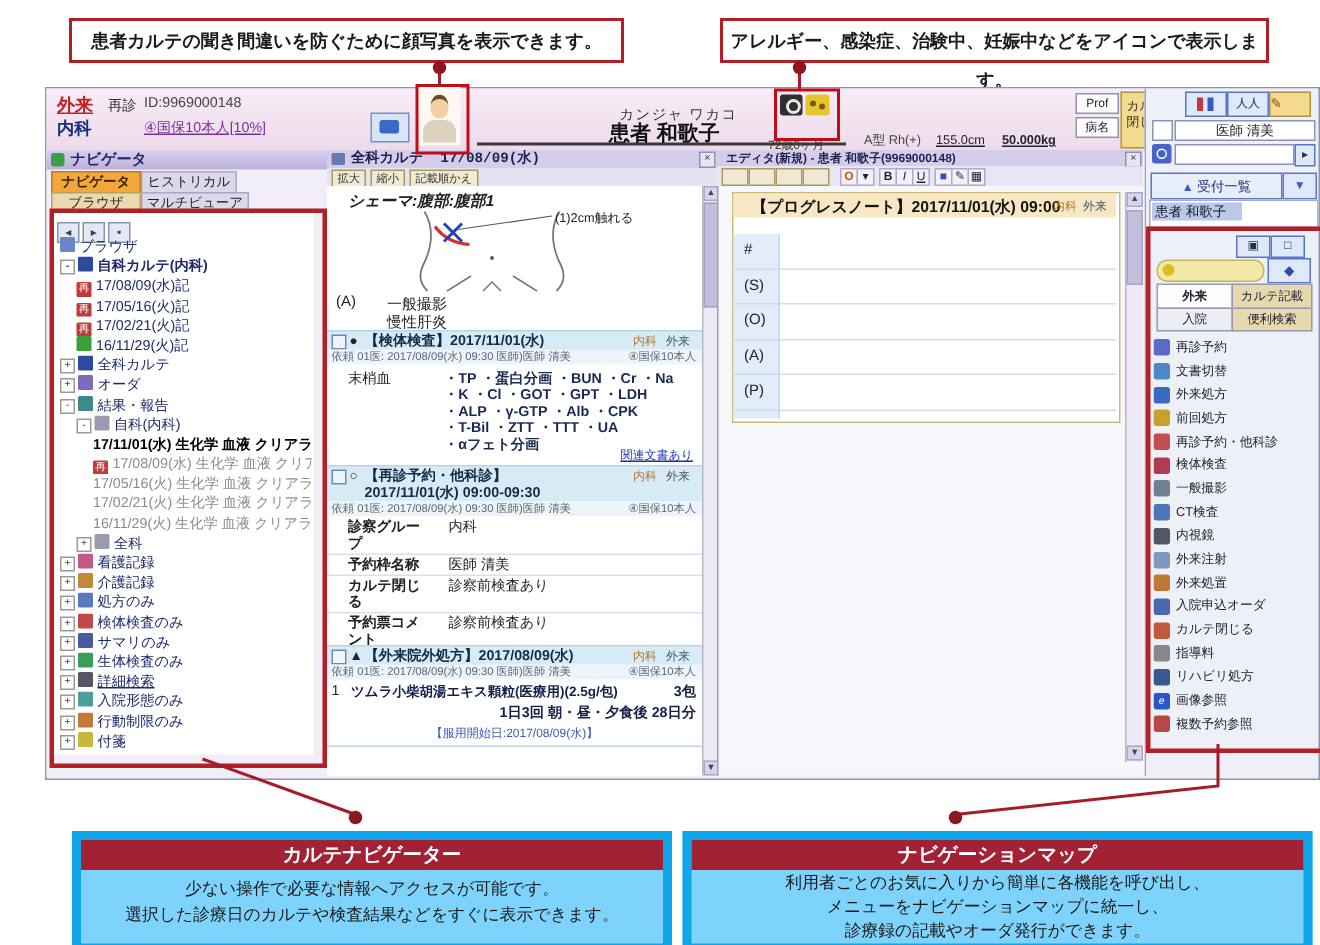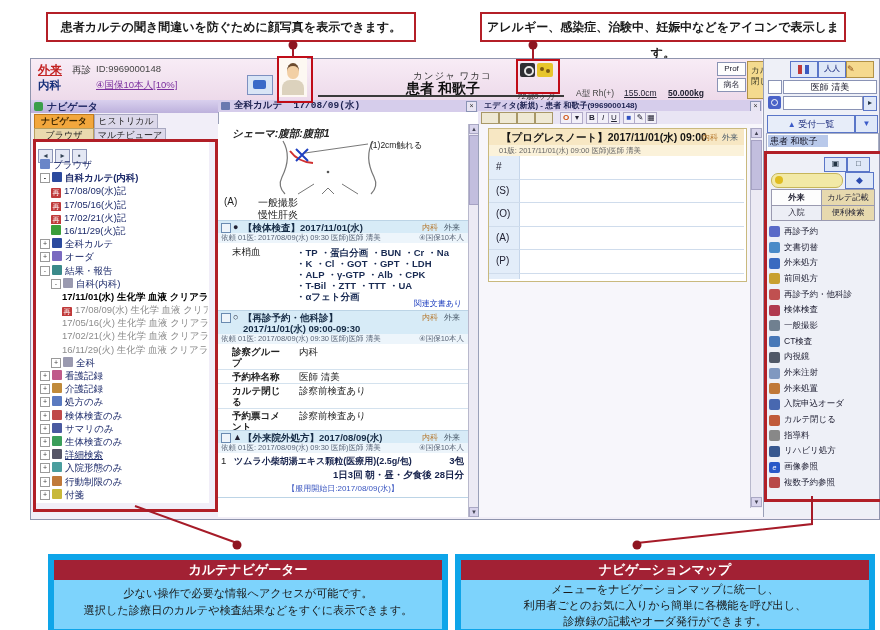--- a/index.html
+++ b/index.html
@@ -33,21 +33,21 @@
   #h-photo .head{position:absolute;left:8px;top:5px;width:12px;height:13px;background:#f2cfa4;border-radius:50% 50% 45% 45%;border-top:3px solid #6b4a2e;}
   #h-photo .body{position:absolute;left:3px;top:22px;width:22px;height:15px;background:#dcd2bd;border-radius:8px 8px 0 0;}
   #h-kana{left:413px;top:70px;font-size:9.5px;color:#333;letter-spacing:1px;}
   #h-name{left:406px;top:80px;font-size:14px;font-weight:bold;color:#101010;}
   #h-underline{left:318px;top:95px;width:246px;height:0;border-bottom:2px solid #3a3a3a;}
   #h-icon1{left:520px;top:63px;width:15px;height:14px;background:#2f2f33;border-radius:2px;}
   #h-icon1 .g{position:absolute;left:4px;top:3px;width:6px;height:6px;border:2px solid #e8e8e8;border-radius:50%;}
   #h-icon2{left:537px;top:63px;width:16px;height:14px;background:#e7c52b;border-radius:2px;}
   #h-icon2 .g1{position:absolute;left:3px;top:4px;width:4px;height:4px;background:#7a5a10;border-radius:50%;}
   #h-icon2 .g2{position:absolute;left:9px;top:6px;width:4px;height:4px;background:#7a5a10;border-radius:50%;}
-  #h-age{left:512px;top:91px;width:48px;font-size:8px;color:#333;text-align:center;font-style:italic;}
+  #h-age{left:512px;top:91px;width:48px;font-size:8px;color:#333;}
   #h-blood{left:576px;top:88px;font-size:8.5px;color:#444;}
   #h-height{left:624px;top:88px;font-size:8.5px;color:#223;text-decoration:underline;font-weight:normal;}
   #h-weight{left:668px;top:88px;font-size:8.5px;color:#223;text-decoration:underline;font-weight:bold;}
   #btn-prof{left:717px;top:62px;width:27px;height:12px;line-height:12px;}
   #btn-byomei{left:717px;top:78px;width:27px;height:12px;line-height:12px;}
   #btn-close-karte{left:747px;top:61px;width:32px;height:33px;background:#f4da8e;border:1px solid #b29246;
                    font-size:8.5px;line-height:1.3;text-align:center;padding-top:3px;color:#332;}
   
   #sb{left:763px;top:59px;width:114px;height:458px;background:#eef0f7;border-left:1px solid #9aa0b8;}
   .sb-ib{background:#dfe8f8;border:1px solid #5a76c8;text-align:center;font-size:8px;color:#234;}
@@ -142,21 +142,21 @@
   .sech .pl{position:absolute;right:8px;font-size:8px;color:#4a5a6a;}
   .req{position:absolute;left:218px;width:250px;height:10px;background:#edf5fb;font-size:7.5px;color:#5a6678;line-height:10px;}
   .req .l{position:absolute;left:3px;white-space:nowrap;}
   .req .r{position:absolute;right:4px;}
   #sec1-h{top:220px;}
   #sec1-req{top:233px;}
   #lab-spec{left:232px;top:246px;font-size:9.5px;color:#222;}
   #lab-rows{left:296px;top:245px;width:170px;}
   .lab-row{height:11px;line-height:11px;white-space:nowrap;}
   .lab-item{margin-right:3px;font-weight:bold;color:#182a52;font-size:9.5px;}
-  #lab-link{left:218px;top:298px;width:244px;text-align:right;font-size:8px;color:#1133bb;}
+  #lab-link{left:218px;top:298px;width:244px;text-align:right;font-size:8px;color:#1133bb;text-decoration:underline;}
   #sec2-h{top:310px;height:24px;}
   #sec2-h .t2{position:absolute;left:25px;top:11px;font-size:9.5px;font-weight:bold;color:#152a44;}
   #sec2-req{top:334px;}
   #appt-rows{left:218px;top:345px;width:250px;}
   .ap-row{display:flex;border-bottom:1px solid #d4e2ee;padding:1px 0;}
   .ap-l{width:57px;margin-left:14px;font-size:9.5px;font-weight:bold;color:#222;line-height:11px;}
   .ap-v{margin-left:10px;font-size:9.5px;color:#222;line-height:11px;}
   #sec3-h{top:430px;}
   #sec3-req{top:443px;}
   #rx-no{left:221px;top:455px;font-size:9.5px;color:#222;}
@@ -374,20 +374,29 @@
       <div class="tree-row" style="padding-left: 2px;"><span class="tm">+</span><span class="ti" style="background: rgb(192, 122, 58);"></span><span class="tl">行動制限のみ</span></div>
       <div class="tree-row" style="padding-left: 2px;"><span class="tm">+</span><span class="ti" style="background: rgb(200, 184, 58);"></span><span class="tl">付箋</span></div>
     </div>
 
   <div id="ct" class="a"></div>
   <div id="ct-title" class="a">
     <span class="ic"></span>
     <span class="t"><span>全科カルテ</span>&nbsp;&nbsp;<span>17/08/09(水)</span></span>
   </div>
   <div id="ct-x" class="a xbtn">×</div>
+  <div id="ct-toolbar" class="a">
+    <div id="ct-tools">
+        <div class="ct-tb">拡大</div>
+        <div class="ct-tb">縮小</div>
+        <div class="ct-tb">記載順かえ</div>
+      </div>
+    <div class="ct-tbr" style="left:446px;">▲</div>
+    <div class="ct-tbr" style="left:457px;">▼</div>
+  </div>
   <div id="ct-body" class="a"></div>
   <div id="ct-scroll" class="a vscroll">
     <div class="varrow" style="top:0;">▲</div>
     <div class="vthumb" style="top:11px;height:70px;"></div>
     <div class="varrow" style="top:383px;">▼</div>
   </div>
 
   <div id="schema-title" class="a">シェーマ:腹部:腹部1</div>
   <svg id="schema-svg" class="a" width="224" height="56" viewBox="0 0 224 56">
     <path d="M45,2 C52,14 50,26 44,38 C41,44 42,50 47,55" fill="none" stroke="#777" stroke-width="1.2"></path>
@@ -489,21 +498,20 @@
     <div class="ed-g" style="left:145px;color:#3050c0;">■</div>
     <div class="ed-g" style="left:156px;">✎</div>
     <div class="ed-g" style="left:167px;">▦</div>
   </div>
   <div id="ed-card" class="a"></div>
   <div id="ed-card-head" class="a">
     <span id="ed-note-title">【プログレスノート】2017/11/01(水) 09:00</span>
     <span id="ed-dept">内科</span>
     <span id="ed-place">外来</span>
   </div>
-  <div id="ed-ver" class="a">01版: 2017/11/01(水) 09:00 医師)医師 清美</div>
   <div id="ed-labelcol" class="a"></div>
   <div id="ed-rows" class="a">
       <div class="note-row"><span class="note-lb">#</span></div>
       <div class="note-row"><span class="note-lb">(S)</span></div>
       <div class="note-row"><span class="note-lb">(O)</span></div>
       <div class="note-row"><span class="note-lb">(A)</span></div>
       <div class="note-row"><span class="note-lb">(P)</span></div>
     </div>
   <div id="ed-scroll" class="a vscroll">
     <div class="varrow" style="top:0;width:11px;">▲</div>
@@ -530,19 +538,19 @@
   <div id="co-bl" class="a callout-bottom">
     <div class="cb-head">カルテナビゲーター</div>
     <div class="cb-body">
       <div>少ない操作で必要な情報へアクセスが可能です。</div>
       <div>選択した診療日のカルテや検査結果などをすぐに表示できます。</div>
     </div>
   </div>
   <div id="co-br" class="a callout-bottom">
     <div class="cb-head">ナビゲーションマップ</div>
     <div class="cb-body" style="padding-top:2px;line-height:1.42;">
+      <div>利用者ごとのお気に入りから簡単に各機能を呼び出し、</div>
       <div>メニューをナビゲーションマップに統一し、</div>
-      <div>利用者ごとのお気に入りから簡単に各機能を呼び出し、</div>
       <div>診療録の記載やオーダ発行ができます。</div>
     </div>
   </div>
 
 </div>
 
 </body></html>

